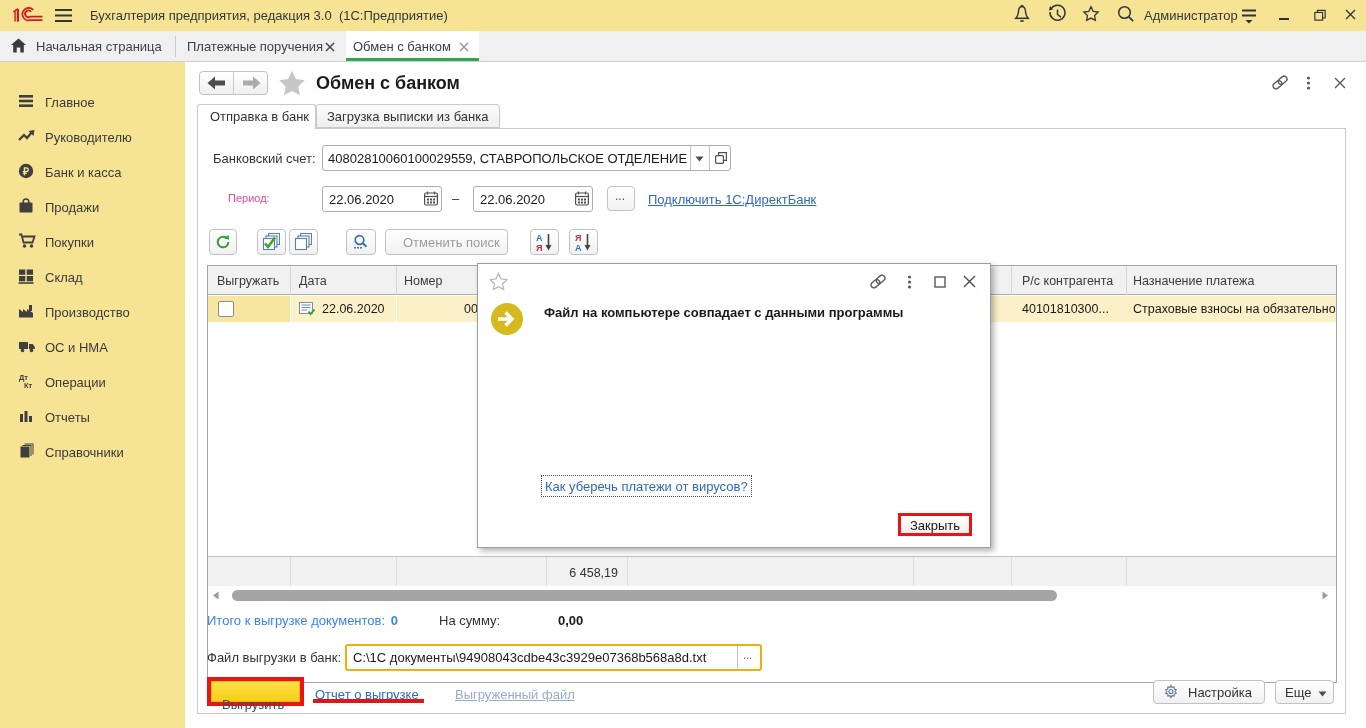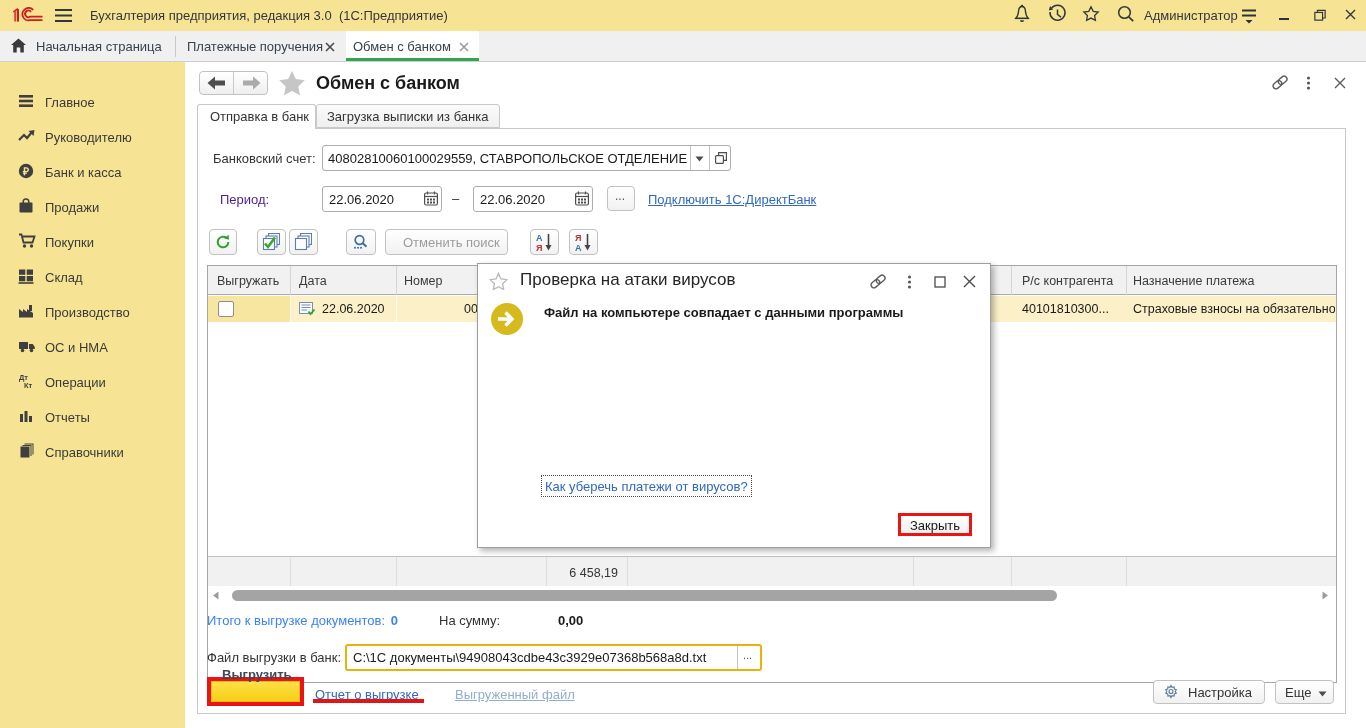--- a/index.html
+++ b/index.html
@@ -234,21 +234,21 @@
 <svg class="abs" style="left:695px;top:156px" width="9" height="6" viewBox="0 0 9 6">
     <path d="M0.5 0.5 L8.5 0.5 L4.5 5.5 Z" fill="#4E4E4E"></path>
   </svg>
 <div class="abs" style="left:709px;top:146px;width:1px;height:24px;background:#C4C4C4"></div>
 <svg class="abs" style="left:715px;top:152px" width="12" height="12" viewBox="0 0 12 12">
   <g fill="none" stroke="#4E4E4E" stroke-width="1.2">
       <rect x="0.6" y="3.6" width="7.8" height="7.8" rx="1"></rect>
       <path d="M3.6 3.4 L3.6 0.6 L11.4 0.6 L11.4 8.4 L8.8 8.4"></path>
     </g>
 </svg>
-<div class="abs" style="left:220px;top:192px;font-size:13px;color:#4c1d95">Период:</div>
+<div class="abs" style="left:228px;top:192px;font-size:11px;color:#ec4899">Период:</div>
 <div class="abs" style="left:322px;top:186px;width:120px;height:26px;border:1px solid #ADADAD;border-radius:3px;background:#fff"></div>
 <div class="abs" style="left:329px;top:192px;font-size:13px;color:#1a1a1a">22.06.2020</div>
 <svg class="abs" style="left:424px;top:191px" width="14" height="15" viewBox="0 0 14 15">
   <g fill="none" stroke="#4E4E4E" stroke-width="1.2">
       <rect x="0.6" y="2" width="12.8" height="12" rx="1.5"></rect>
       <path d="M0.6 5.5 L13.4 5.5"></path>
       <path d="M3.5 0.5 L3.5 3.5 M10.5 0.5 L10.5 3.5"></path>
     </g>
   <g fill="#4E4E4E">
       <rect x="3" y="7.5" width="2" height="2"></rect>
@@ -386,41 +386,40 @@
 <div class="abs" style="left:207px;top:613px;font-size:13px;color:#3b82f6">Итого к выгрузке документов: <b style="margin-left:2px">0</b></div>
 <div class="abs" style="left:439px;top:613px;font-size:13px;color:#333">На сумму:</div>
 <div class="abs" style="left:558px;top:613px;font-size:13px;font-weight:bold;color:#1a1a1a">0,00</div>
 <div class="abs" style="left:207px;top:650px;font-size:13px;color:#333">Файл выгрузки в банк:</div>
 <div class="abs" style="left:345px;top:644px;width:417px;height:27px;border:2px solid #E8B20A;border-radius:3px;background:#fff"></div>
 <div class="abs" style="left:353px;top:650px;font-size:13px;color:#1a1a1a">C:\1C документы\94908043cdbe43c3929e07368b568a8d.txt</div>
 <div class="abs" style="left:737px;top:646px;width:1px;height:23px;background:#C4C4C4"></div>
 <div class="abs" style="left:743px;top:649px;font-size:11px;color:#555">...</div>
 
 <div class="abs" style="left:207px;top:677px;width:97px;height:29px;border:4px solid #EA1414;background:linear-gradient(#FFE14A,#F6CE13);box-shadow:inset 0 0 0 1px #DDBE12"></div>
-<div class="abs" style="left:222px;top:667px;font-size:13px;font-weight:bold;color:#3D4A56">Выгрузить</div>
+<div class="abs" style="left:222px;top:697px;font-size:13px;font-weight:normal;color:#3D4A56">Выгрузить</div>
 <a class="abs blue" style="left:315px;top:687px;font-size:13px;text-decoration:underline">Отчет о выгрузке</a>
 <div class="abs" style="left:313px;top:699px;width:111px;height:3.5px;background:#E01616"></div>
 <a class="abs" style="left:455px;top:687px;font-size:13px;color:#93AECC;text-decoration:underline">Выгруженный файл</a>
 <div class="btn" style="left:1153px;top:680px;width:112px;height:24px"></div>
 <svg class="abs" style="left:1163px;top:684px" width="16" height="16" viewBox="0 0 16 16">
   <path d="M8 1.5 L9 3.3 L11.1 2.9 L11.3 5 L13.3 5.7 L12.2 7.5 L13.3 9.3 L11.3 10 L11.1 12.1 L9 11.7 L8 13.5 L7 11.7 L4.9 12.1 L4.7 10 L2.7 9.3 L3.8 7.5 L2.7 5.7 L4.7 5 L4.9 2.9 L7 3.3 Z" fill="none" stroke="#5E7A99" stroke-width="1.1"></path>
   <circle cx="8" cy="7.5" r="2" fill="none" stroke="#5E7A99" stroke-width="1.1"></circle>
 </svg>
 <div class="abs" style="left:1188px;top:685px;font-size:13px;color:#333">Настройка</div>
 <div class="btn" style="left:1275px;top:680px;width:59px;height:24px"></div>
 <div class="abs" style="left:1285px;top:685px;font-size:13px;color:#333">Еще</div>
 <svg class="abs" style="left:1318px;top:691px" width="9" height="6" viewBox="0 0 9 6">
     <path d="M0.5 0.5 L8.5 0.5 L4.5 5.5 Z" fill="#4E4E4E"></path>
   </svg>
 
 <div id="modal" class="abs" style="left:477px;top:263px;width:514px;height:285px;background:#fff;border:1px solid #9E9E9E;box-shadow:3px 3px 6px rgba(0,0,0,0.3)">
   <svg class="abs" style="left:11px;top:8px" width="19" height="18" viewBox="0 0 19 18">
     <path d="M9.5 1.5 L12 6.9 L17.9 7.7 L13.6 11.8 L14.7 17.6 L9.5 14.7 L4.3 17.6 L5.4 11.8 L1.1 7.7 L7 6.9 Z" fill="none" stroke="#B9B9B9" stroke-width="1.3"></path>
   </svg>
-  <div class="abs" style="left:42px;top:6px;font-size:17px;color:#262626">Проверка на атаки вирусов</div>
   <svg class="abs" style="left:391px;top:9px" width="18" height="17" viewBox="0 0 18 17">
     <g transform="rotate(-40 9 8.5)" fill="none" stroke="#5A5A5A" stroke-width="1.4">
       <rect x="0.8" y="5.6" width="9.6" height="5.8" rx="2.9"></rect>
       <rect x="7.6" y="5.6" width="9.6" height="5.8" rx="2.9"></rect>
     </g>
   </svg>
   <svg class="abs" style="left:429px;top:11px" width="5" height="14" viewBox="0 0 5 14">
     <g fill="#5A5A5A">
         <circle cx="2.5" cy="2" r="1.6"></circle>
         <circle cx="2.5" cy="7" r="1.6"></circle>

